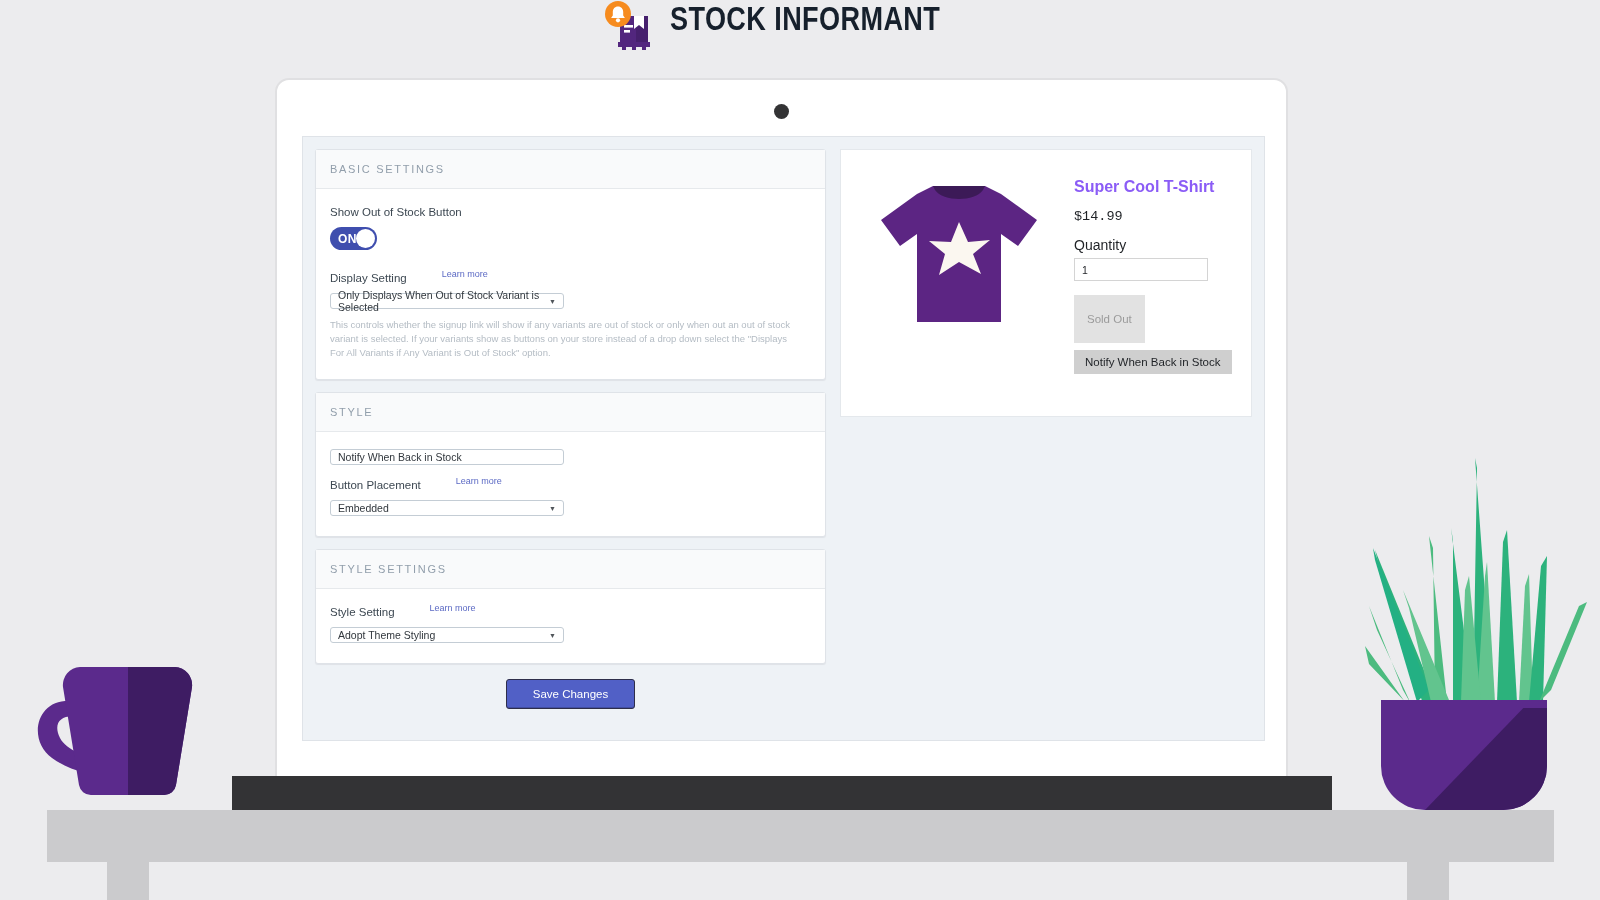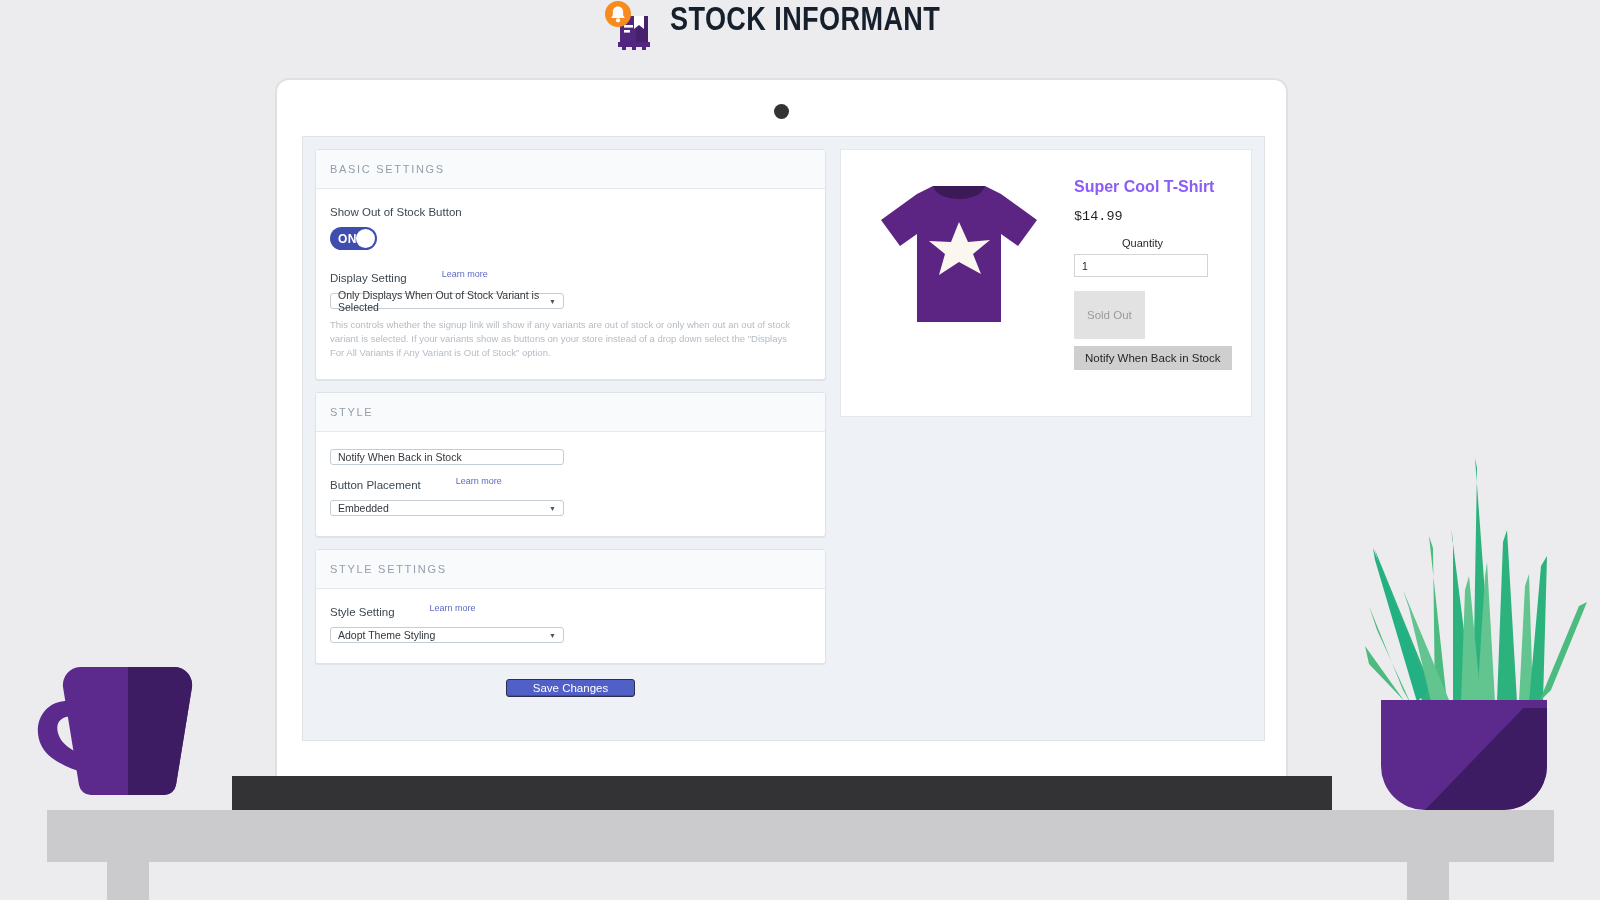--- a/index.html
+++ b/index.html
@@ -181,40 +181,40 @@
 
   
   .save-wrap { display: flex; justify-content: center; padding-top: 3px; }
   .save-btn {
     background: #5160c6;
     border: 1px solid #2e2e4a;
     border-radius: 3px;
     color: #ffffff;
     font-size: 11.5px;
     font-family: "Liberation Sans", sans-serif;
-    padding: 2px 26px;
+    padding: 8px 26px;
     cursor: pointer;
     box-shadow: inset 0 -1px 0 rgba(0,0,0,.18);
   }
 
   
   .preview {
     background: #ffffff;
     border: 1px solid #e4e8ec;
     height: 268px;
     display: flex;
     align-items: flex-start;
     padding: 18px 10px 0 10px;
     gap: 8px;
   }
   .tshirt-wrap { flex: 0 0 215px; display: flex; justify-content: center; padding-top: 6px; }
   .product-info { padding-top: 10px; }
   .product-title { font-size: 16px; font-weight: bold; color: #8b5cf6; margin-bottom: 13px; }
   .product-price { font-size: 13.5px; color: #1f2226; margin-bottom: 13px; font-family: Liberation Mono, monospace; }
-  .qty-label { font-size: 11px; color: #1f2226; margin-bottom: 5px; margin-left: 48px; }
+  .qty-label { font-size: 14px; color: #1f2226; margin-bottom: 5px; }
   .qty-input {
     width: 134px; height: 23px;
     border: 1px solid #d4d4d4;
     background: #fff;
     font-size: 10.5px;
     font-family: "Liberation Sans", sans-serif;
     color: #1f2226;
     padding: 0 7px;
     display: flex; align-items: center;
     margin-bottom: 14px;

